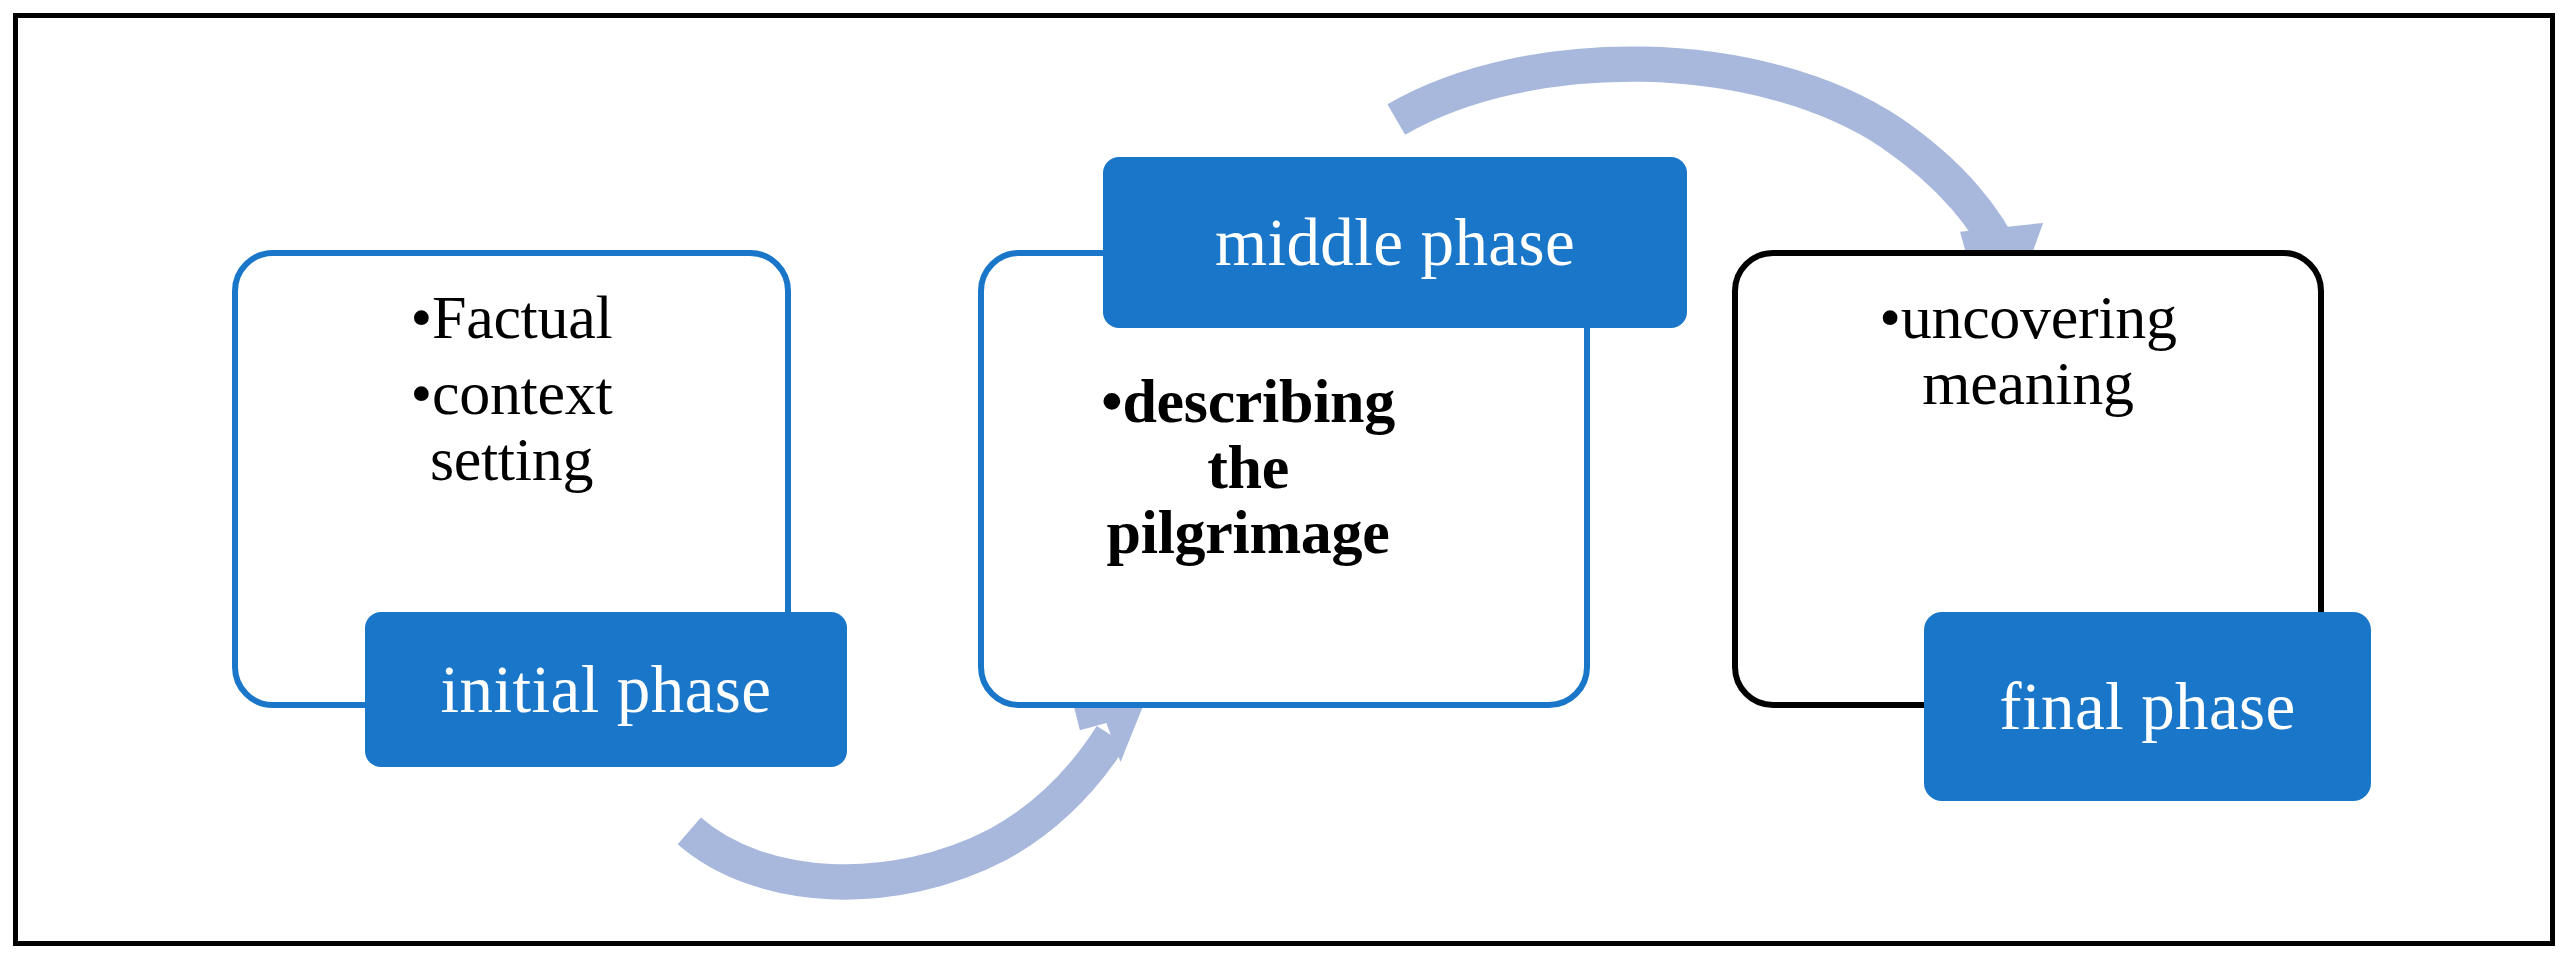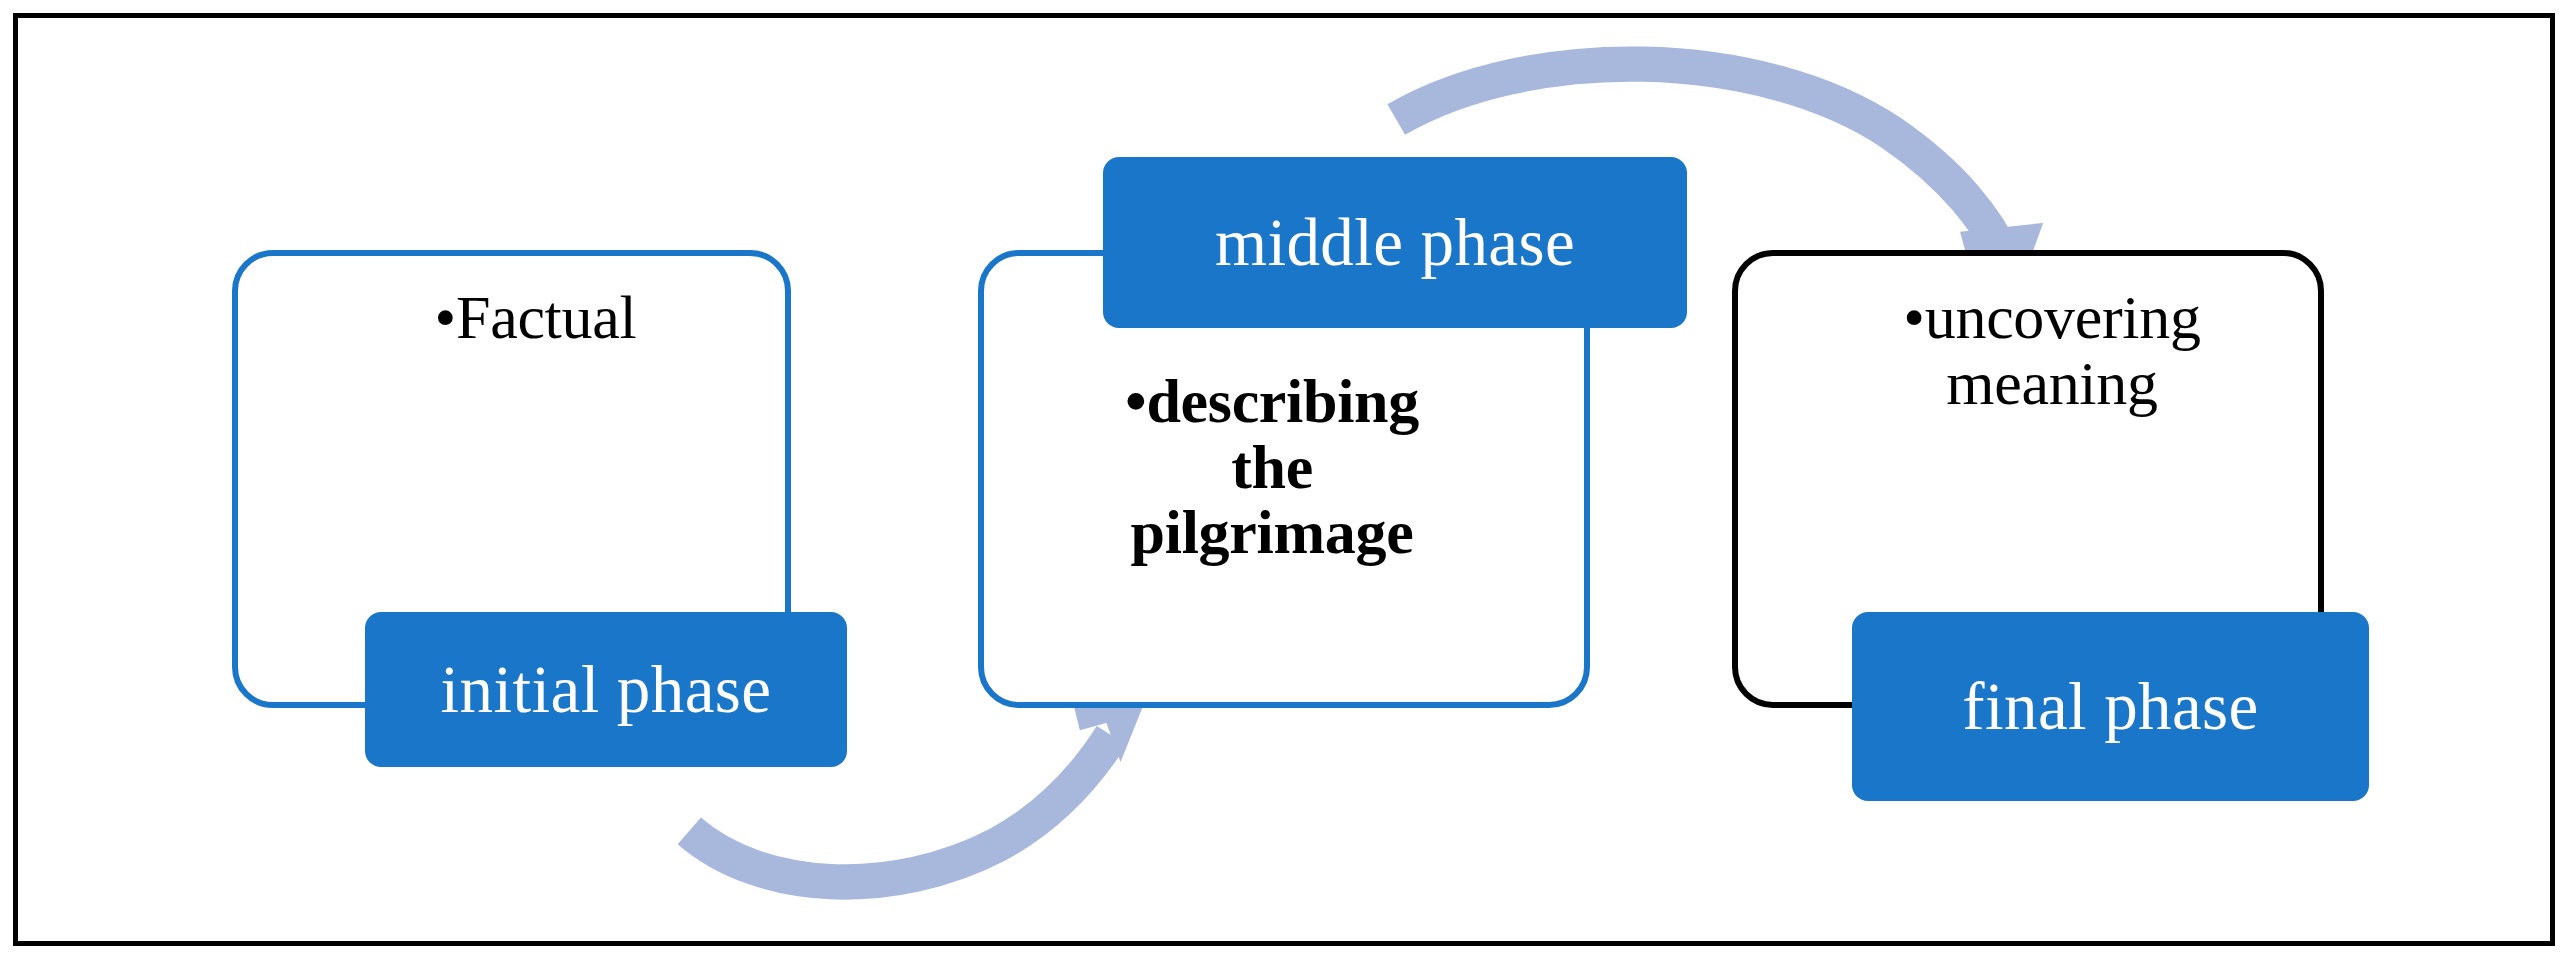--- a/index.html
+++ b/index.html
@@ -59,21 +59,20 @@
 
   .bullet-list {
     position: absolute;
     left: 0;
     right: 0;
     text-align: center;
     font-size: 62px;
     line-height: 1.06;
     color: #000000;
     letter-spacing: -0.3px;
-    padding-left: 24px;
   }
   .bullet-item {
     display: block;
     white-space: pre-line;
   }
   .bullet-item .dot {
     font-size: 62px;
     line-height: 1;
   }
 
@@ -112,20 +111,22 @@
                C 2210 198, 2250 250, 2268 292" fill="none" stroke="#A8B8DC" stroke-width="40" stroke-linecap="butt"></path>
       <path d="M 2218 262 L 2312 252 L 2278 346 L 2258 300 L 2230 306 Z" fill="#A8B8DC"></path>
     </g>
   </svg>
 
   <div class="phase-group">
     <div class="content-box blue-border" style="left:232px; top:250px; width:559px; height:458px;">
     </div>
     <div class="bullet-list" style="left:232px; top:285px; width:559px;">
       <span class="bullet-item"><span class="dot">•</span><span>Factual</span></span>
+      <span class="bullet-item" style="margin-top:10.6px;"><span class="dot">•</span><span>context
+setting</span></span>
     </div>
     <div class="phase-label" style="left:365px; top:612px; width:482px; height:155px;">
       <span>initial phase</span>
     </div>
   </div>
 
   <div class="phase-group">
     <div class="content-box blue-border" style="left:978px; top:250px; width:612px; height:458px;">
     </div>
     <div class="bullet-list" style="left:978px; top:369px; width:540px;font-weight:bold;">
@@ -138,19 +139,19 @@
     </div>
   </div>
 
   <div class="phase-group">
     <div class="content-box black-border" style="left:1732px; top:250px; width:592px; height:458px;">
     </div>
     <div class="bullet-list" style="left:1732px; top:285px; width:592px;">
       <span class="bullet-item"><span class="dot">•</span><span>uncovering
 meaning</span></span>
     </div>
-    <div class="phase-label" style="left:1852px; top:612px; width:517px; height:189px;">
+    <div class="phase-label" style="left:1924px; top:612px; width:447px; height:189px;border-radius:18px;">
       <span>final phase</span>
     </div>
   </div>
 
 </div>
 
 
 </body></html>

